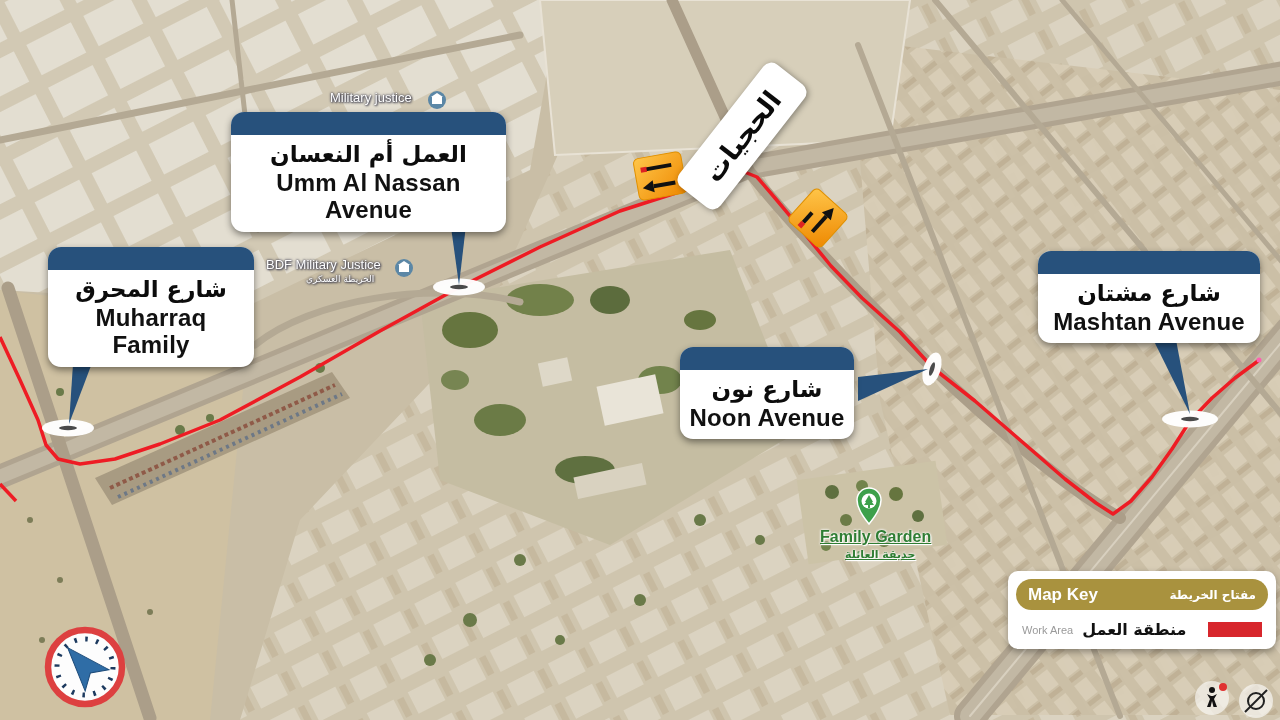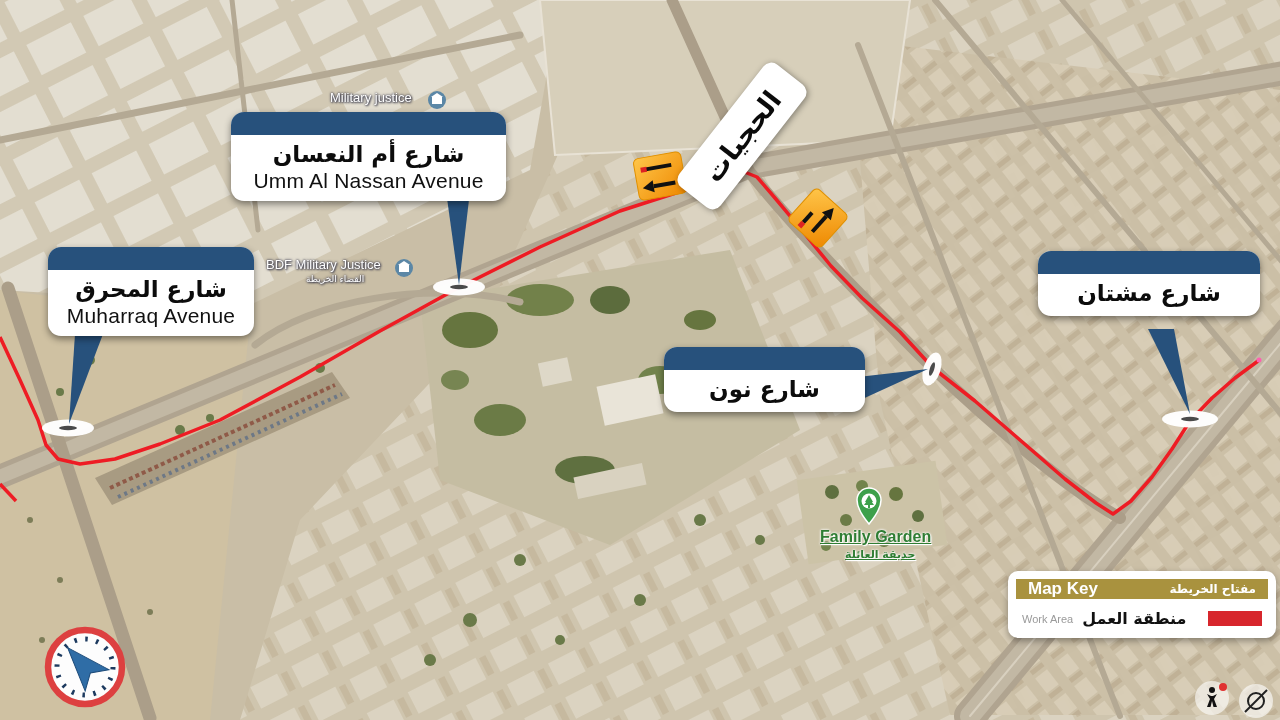--- a/index.html
+++ b/index.html
@@ -8,42 +8,42 @@
   .map-svg{position:absolute;left:0;top:0;z-index:0;}
 
   
   .callout{position:absolute;z-index:3;background:#fff;border-radius:13px;
            box-shadow:0 3px 7px rgba(0,0,0,.45);text-align:center;}
   .callout-header{height:23px;border-radius:13px 13px 0 0;background:var(--header,#27517c);
                   border-bottom:3px solid #fff;}
   .callout-body{padding:2px 8px 8px;}
   .callout .ar{font-family:"DejaVu Sans",sans-serif;direction:rtl;font-weight:bold;
                font-size:23px;line-height:1.25;color:#0c0c0c;}
-  .callout .en{font-weight:normal;font-size:21px;line-height:1.15;color:#111;letter-spacing:.2px;}
+  .callout .en{font-weight:bold;font-size:24px;line-height:1.15;color:#111;letter-spacing:.2px;}
 
   
   .hajiyat{position:absolute;left:664px;top:110px;width:156px;height:52px;z-index:3;
            background:#fff;border-radius:10px;box-shadow:0 2px 6px rgba(0,0,0,.4);
            transform:rotate(-52deg);display:flex;align-items:center;justify-content:center;}
   .hajiyat span{font-family:"DejaVu Sans",sans-serif;direction:rtl;font-weight:bold;
                 font-size:27px;color:#0a0a0a;}
   .hajiyat-sub{position:absolute;left:706px;top:150px;z-index:1;transform:rotate(-52deg);
                font-size:10px;color:rgba(85,85,100,.65);letter-spacing:.5px;}
 
   
   .maplabel{position:absolute;z-index:2;color:#fff;font-weight:normal;white-space:nowrap;
             text-shadow:0 0 3px rgba(70,70,85,.95),0 0 2px rgba(70,70,85,.95),1px 1px 2px rgba(60,60,75,.9);}
   .maplabel.sm{font-weight:normal;}
   .greenlabel{position:absolute;z-index:2;color:#2f7d33;font-weight:bold;white-space:nowrap;
               text-shadow:0 0 3px #fff,0 0 2px #fff,1px 1px 1px #fff;text-decoration:underline;}
 
   
   .legend{position:absolute;left:1008px;top:571px;width:252px;z-index:3;background:#fff;
           border-radius:10px;box-shadow:0 3px 7px rgba(0,0,0,.35);padding:8px 8px 10px;}
-  .legend-header{background:var(--gold,#a9923e);border-radius:0;height:20px;display:flex;
+  .legend-header{background:var(--gold,#a9923e);border-radius:19px;height:31px;display:flex;
                  align-items:center;justify-content:space-between;padding:0 12px;color:#fff;}
   .legend-header .en{font-weight:bold;font-size:17px;}
   .legend-header .ar{font-family:"DejaVu Sans",sans-serif;direction:rtl;font-weight:bold;font-size:12px;}
   .legend-row{display:flex;align-items:center;gap:9px;padding:10px 6px 0 6px;}
   .legend-row .wa{color:#9a9a9a;font-size:11px;}
   .legend-row .ar{font-family:"DejaVu Sans",sans-serif;direction:rtl;font-weight:bold;
                   font-size:16px;color:#111;}
   .swatch{width:54px;height:15px;margin-left:auto;background:#d7262c;}
 </style>
 </head>
@@ -236,50 +236,52 @@
 
   <span class="hajiyat-sub">Al Hajiyat</span>
 
   <div class="hajiyat">
     <span>الحجيات</span>
   </div>
 
   <div class="callout" style="left:231px;top:112px;width:275px;">
     <div class="callout-header"></div>
     <div class="callout-body">
-      <div class="ar">شارع أم النعسان</div>
+      <div class="ar">العمل أم النعسان</div>
       <div class="en">Umm Al Nassan Avenue</div>
     </div>
   </div>
 
   <div class="callout" style="left:48px;top:247px;width:206px;">
     <div class="callout-header"></div>
     <div class="callout-body">
       <div class="ar">شارع المحرق</div>
-      <div class="en">Muharraq Avenue</div>
-    </div>
-  </div>
-
-  <div class="callout" style="left:664px;top:347px;width:201px;">
+      <div class="en">Muharraq Family</div>
+    </div>
+  </div>
+
+  <div class="callout" style="left:680px;top:347px;width:174px;">
     <div class="callout-header"></div>
     <div class="callout-body">
       <div class="ar">شارع نون</div>
+      <div class="en">Noon Avenue</div>
     </div>
   </div>
 
   <div class="callout" style="left:1038px;top:251px;width:222px;">
     <div class="callout-header"></div>
     <div class="callout-body">
       <div class="ar">شارع مشتان</div>
+      <div class="en">Mashtan Avenue</div>
     </div>
   </div>
 
   <span class="maplabel" style="left:330px;top:90px;font-size:13px;">Military justice</span>
   <span class="maplabel" style="left:266px;top:257px;font-size:13px;">BDF Military Justice</span>
-  <span class="maplabel sm" style="left:306px;top:274px;font-size:9px;font-family:'DejaVu Sans',sans-serif;direction:rtl;">القضاء الخريطة</span>
+  <span class="maplabel sm" style="left:306px;top:274px;font-size:9px;font-family:'DejaVu Sans',sans-serif;direction:rtl;">الخريطة العسكري</span>
   <span class="greenlabel" style="left:820px;top:528px;font-size:16px;">Family Garden</span>
   <span class="greenlabel" style="left:845px;top:548px;font-size:11px;font-family:'DejaVu Sans',sans-serif;direction:rtl;">حديقة العائلة</span>
 
   <div class="legend">
     <div class="legend-header">
       <span class="en">Map Key</span>
       <span class="ar">مفتاح الخريطة</span>
     </div>
     <div class="legend-row">
       <span class="wa">Work Area</span>

